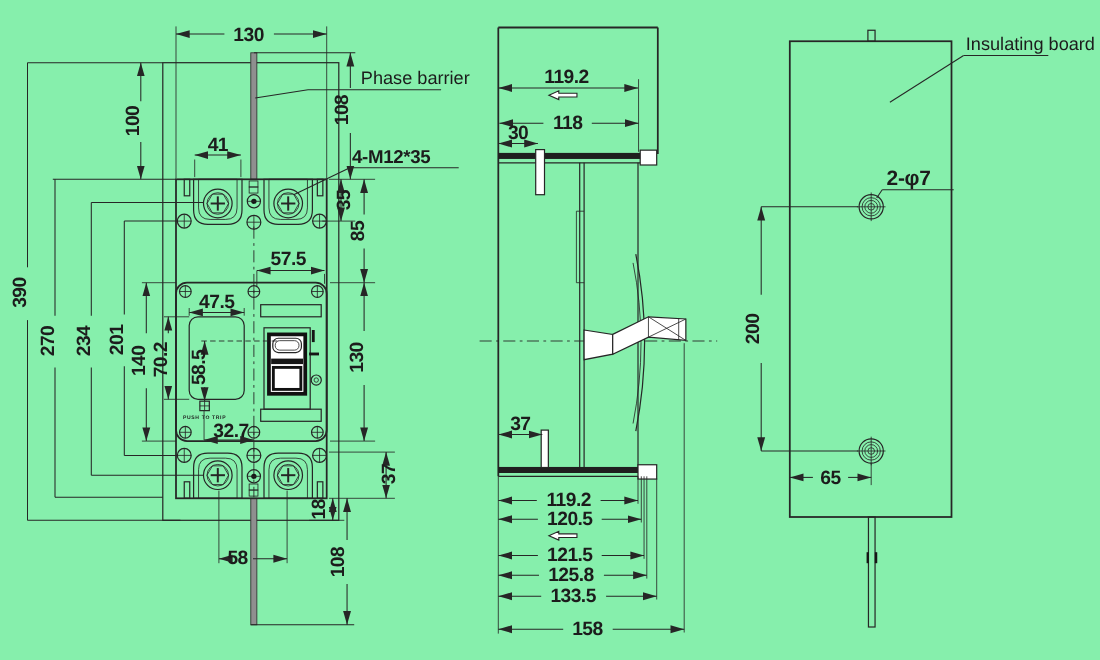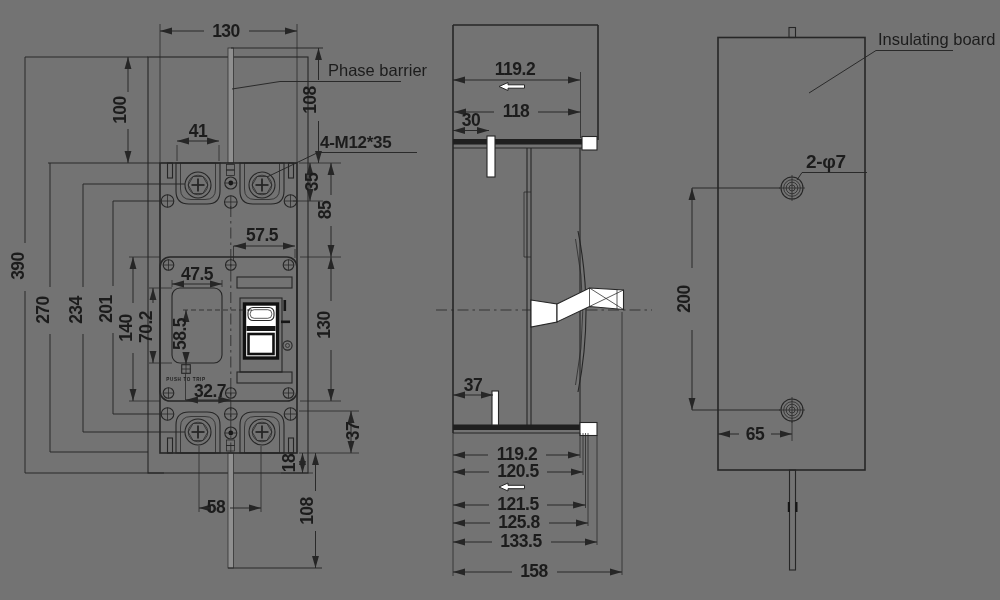--- a/index.html
+++ b/index.html
@@ -1,16 +1,16 @@
 <!DOCTYPE html>
 <html><head>
 <meta charset="utf-8">
 <style>
   html,body{margin:0;padding:0;background:#ffffff;}
-  #stage{width:1000px;height:600px;position:relative;background:#737373;overflow:hidden;}
+  #stage{width:1000px;height:600px;position:relative;background:#86efac;overflow:hidden;}
   svg{display:block;}
   .s   {fill:none;stroke:#262626;stroke-width:1.1;}
   .s2  {fill:none;stroke:#262626;stroke-width:1.6;}
   .thin{fill:none;stroke:#262626;stroke-width:0.75;}
   .dm  {fill:none;stroke:#262626;stroke-width:0.95;}
   .cl  {fill:none;stroke:#262626;stroke-width:0.8;stroke-dasharray:11 4 2.5 4;}
   .dsh {fill:none;stroke:#262626;stroke-width:0.8;stroke-dasharray:5 3;}
   .fD  {fill:#1f1f1f;stroke:none;}
   .fG  {fill:#8f8f8f;stroke:#333;stroke-width:0.8;}
   .wh  {fill:#ffffff;}

